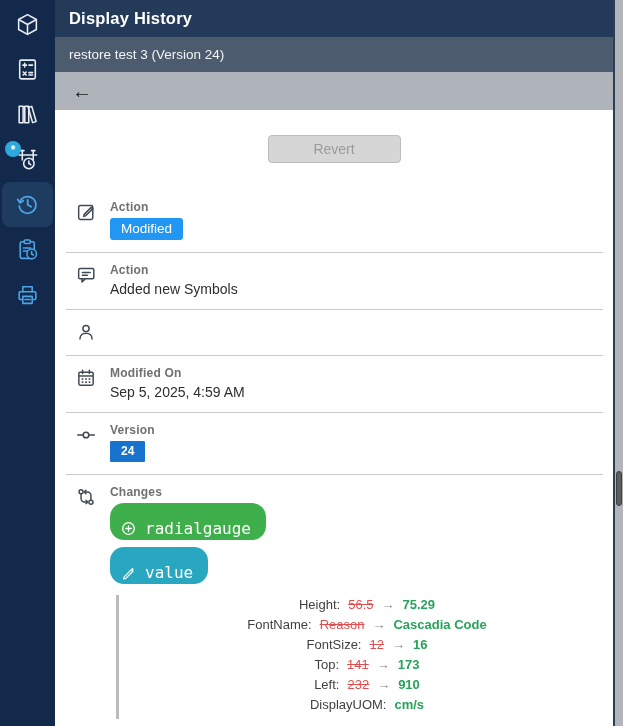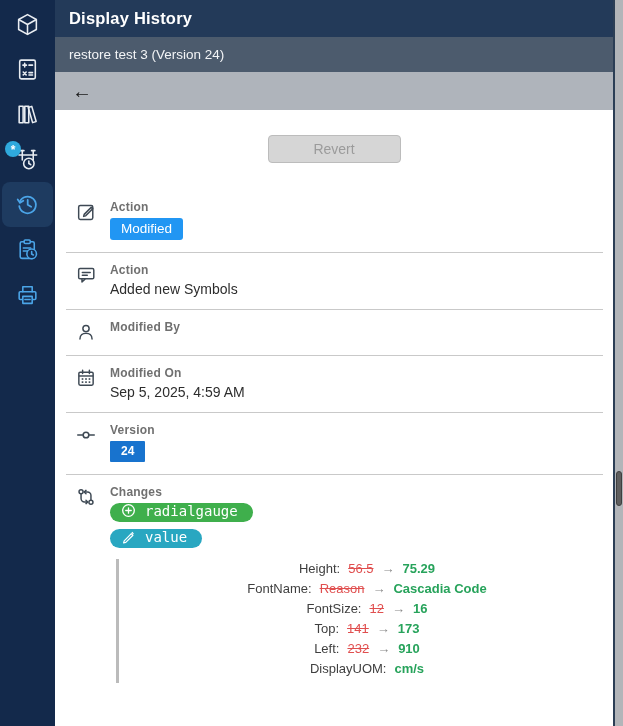--- a/index.html
+++ b/index.html
@@ -37,22 +37,22 @@
   .row-body { flex:1; min-width:0; }
   .row-label { font-size:12px; font-weight:700; color:#707070; margin-bottom:4px; letter-spacing:.2px; }
   .row-value { font-size:14px; color:#2D2D2D; }
 
   .badge-modified { display:inline-block; background:#2196F3; color:#fff; font-size:13.5px; font-weight:400;
     padding:3px 11px 4px; border-radius:3px; }
   .pill-version { display:inline-block; background:#1873CE; color:#fff; font-size:12px; font-weight:700;
     padding:3px 11px 4px; border-radius:1px; }
 
   .tag { display:inline-flex; align-items:center; gap:9px; color:#fff;
-    font-family:"DejaVu Sans Mono", monospace; font-size:14px;
-    padding:0 15px 4px 11px; border-radius:14px; margin-bottom:5px; }
+    font-family:"DejaVu Sans Mono", monospace; font-size:16px;
+    padding:18px 15px 4px 11px; border-radius:14px; margin-bottom:5px; }
   .tag-line { line-height:0; margin-top:2px; }
   .tag--added { background:#3FAF4C; }
   .tag--modified { background:#29A7C1; }
   .tag svg { width:15px; height:15px; display:block; }
 
   .details { margin:6px 0 0 6px; border-left:3px solid #BBBBBB; padding:2px 0 2px 12px; }
   .detail-line { display:flex; align-items:baseline; gap:8px; font-size:13px; height:20px; color:#3F3F3F;justify-content:center; }
   .old-val { color:#E04F4F; text-decoration:line-through; }
   .arrow { color:#8A8A8A; }
   .new-val { color:#27A35B; font-weight:700; }
@@ -187,21 +187,20 @@
         </div>
 
         <div class="row">
           <span class="row-icon">
             <svg viewBox="0 0 24 24" fill="none" stroke="#3E4954" stroke-width="1.6" stroke-linecap="round">
               <circle cx="12" cy="8.2" r="3.4"></circle>
               <path d="M5.4 19.6 c0 -4.1 3 -6.3 6.6 -6.3 s6.6 2.2 6.6 6.3"></path>
             </svg>
           </span>
           <div class="row-body">
-            <div class="row-label">Modified By</div>
           </div>
         </div>
 
         <div class="row">
           <span class="row-icon">
             <svg viewBox="0 0 24 24" fill="none" stroke="#3E4954" stroke-width="1.6">
               <rect x="4.2" y="5.8" width="15.6" height="14" rx="1.4"></rect>
               <path d="M4.2 9.8 h15.6"></path>
               <path d="M8.3 3.6 v3.4 M15.7 3.6 v3.4" stroke-linecap="round"></path>
               <g fill="#3E4954" stroke="none">

